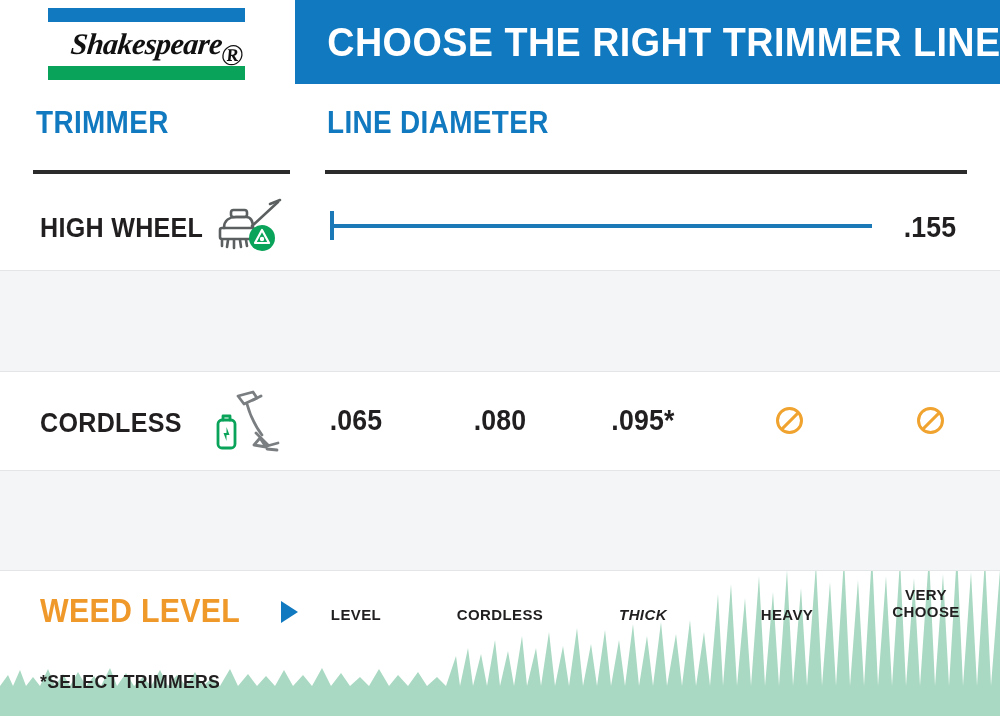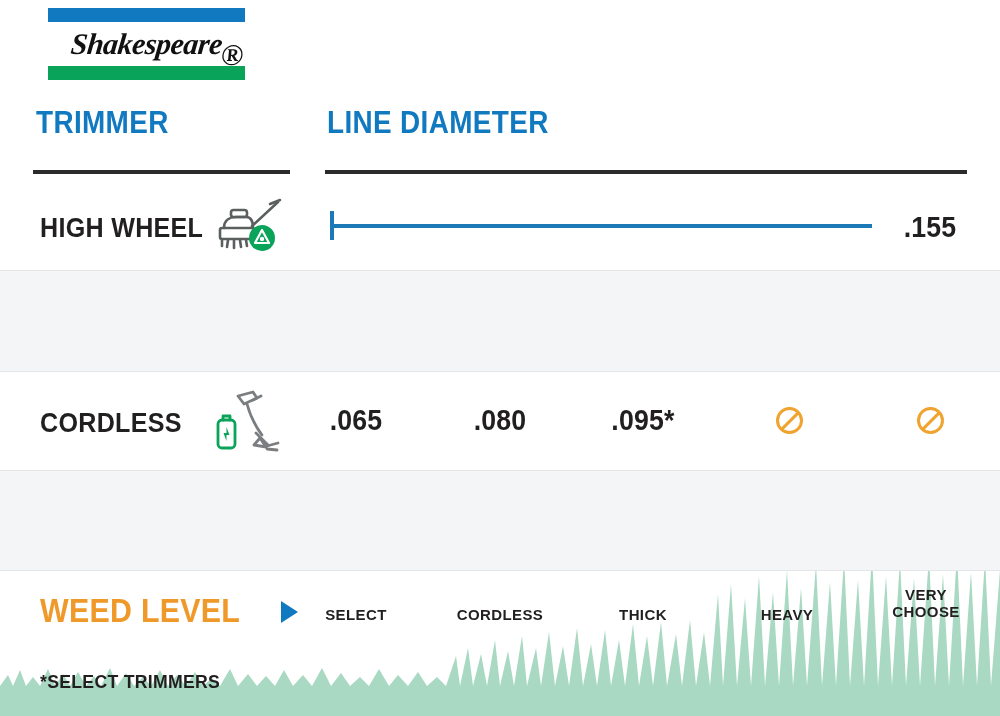--- a/index.html
+++ b/index.html
@@ -266,20 +266,23 @@
 
   <div class="logo-box">
     <div class="logo-bar-top"></div>
     <div class="logo-word">
       <span>Shakespeare</span>
       <span class="logo-reg">®</span>
     </div>
     <div class="logo-bar-bottom"></div>
   </div>
 
+  <div class="title-bar">
+    <div class="title-text">CHOOSE THE RIGHT TRIMMER LINE</div>
+  </div>
 
   <div class="sec-head trimmer">TRIMMER</div>
   <div class="sec-head diameter">LINE DIAMETER</div>
   <div class="rule trimmer-rule"></div>
   <div class="rule diameter-rule"></div>
 
   <div class="row" style="top:182px;height:88px;"></div>
   <div class="row-sep" style="top:270px;"></div>
 
   <div class="row-label" style="top:213px;">HIGH WHEEL</div>
@@ -380,22 +383,22 @@
 
   <div class="cell" style="left:296px;top:503px;">.065</div>
   <div class="cell" style="left:440px;top:503px;">.080*</div>
   <div class="no-symbol" style="left:633px;top:506px;"></div>
   <div class="no-symbol" style="left:776px;top:506px;"></div>
   <div class="no-symbol" style="left:917px;top:506px;"></div>
 
   <div class="weed-label">WEED LEVEL</div>
   <div class="weed-arrow"></div>
 
-  <div class="weed-cell" style="left:296px;top:606px;">SELECT</div>
+  <div class="weed-cell" style="left:296px;top:606px;">LEVEL</div>
   <div class="weed-cell" style="left:440px;top:606px;">CORDLESS</div>
-  <div class="weed-cell" style="left:583px;top:606px;">THICK</div>
+  <div class="weed-cell" style="left:583px;top:606px;font-style:italic;">THICK</div>
   <div class="weed-cell" style="left:727px;top:606px;">HEAVY</div>
   <div class="weed-cell" style="left:866px;top:586px;white-space:pre-line;">VERY
 CHOOSE</div>
 
   <div class="footnote">*SELECT TRIMMERS</div>
 
 </div>
 
 </body></html>

